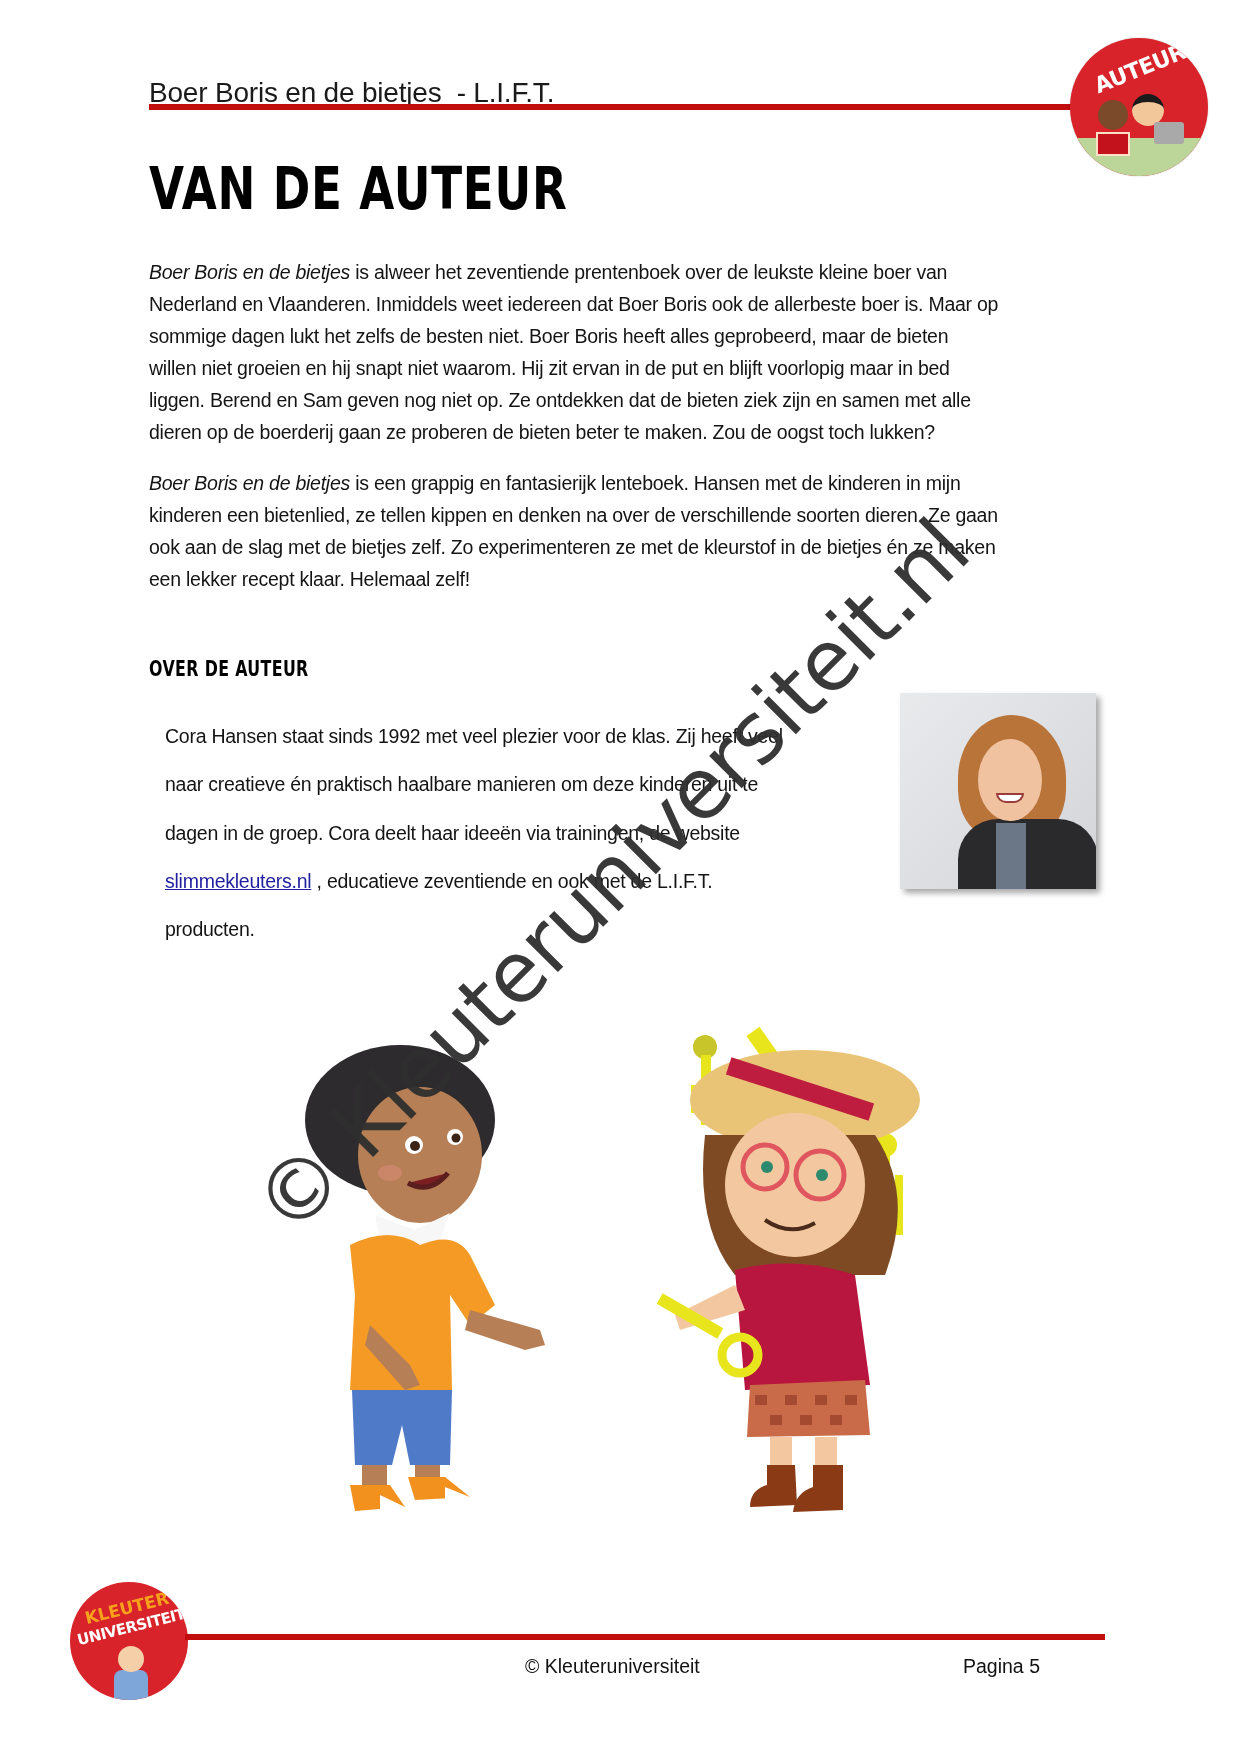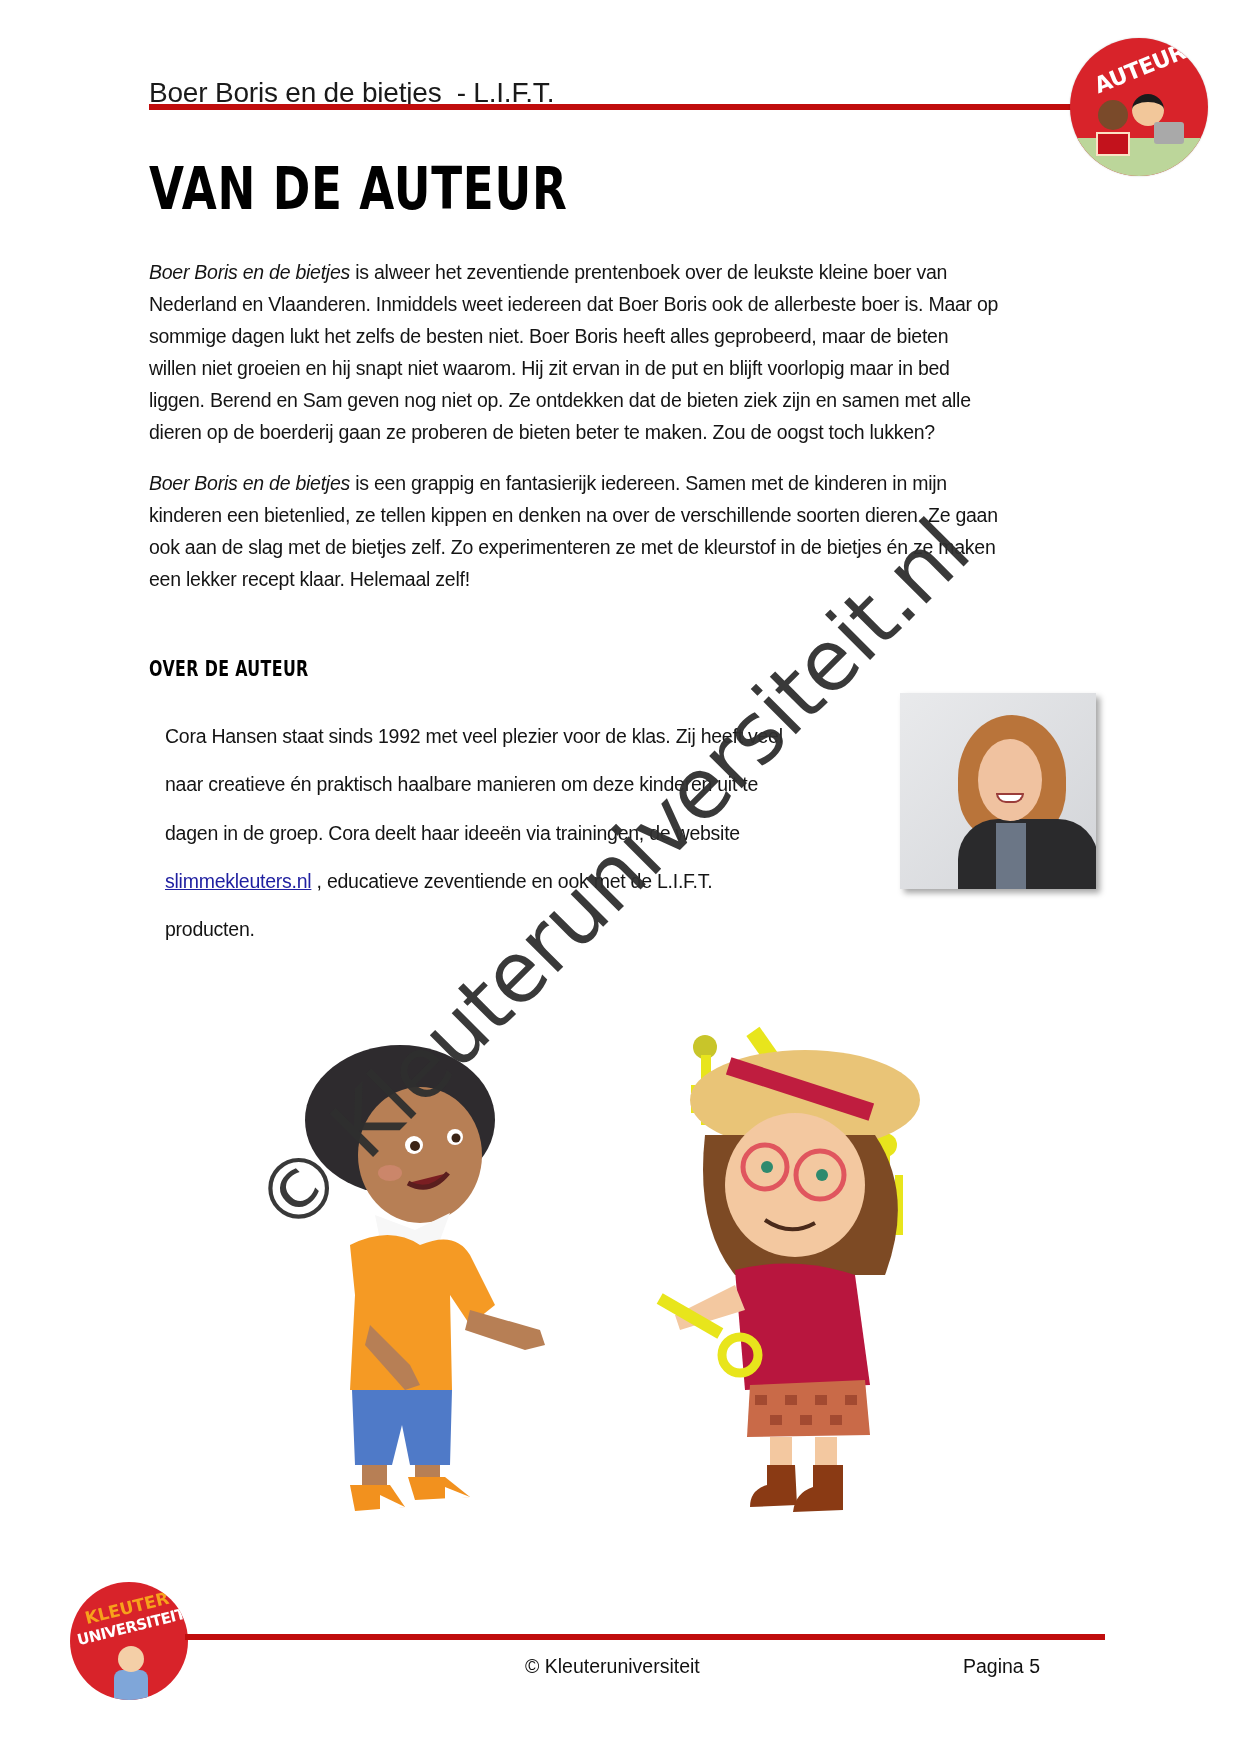--- a/index.html
+++ b/index.html
@@ -82,21 +82,21 @@
 <div class="abs para p1">
   <p><em>Boer Boris en de bietjes</em><span> is alweer het zeventiende prentenboek over de leukste kleine boer van</span></p>
   <p>Nederland en Vlaanderen. Inmiddels weet iedereen dat Boer Boris ook de allerbeste boer is. Maar op</p>
   <p>sommige dagen lukt het zelfs de besten niet. Boer Boris heeft alles geprobeerd, maar de bieten</p>
   <p>willen niet groeien en hij snapt niet waarom. Hij zit ervan in de put en blijft voorlopig maar in bed</p>
   <p>liggen. Berend en Sam geven nog niet op. Ze ontdekken dat de bieten ziek zijn en samen met alle</p>
   <p>dieren op de boerderij gaan ze proberen de bieten beter te maken. Zou de oogst toch lukken?</p>
 </div>
 
 <div class="abs para p2">
-  <p><em>Boer Boris en de bietjes</em><span> is een grappig en fantasierijk iedereen. Samen met de kinderen in mijn</span></p>
+  <p><em>Boer Boris en de bietjes</em><span> is een grappig en fantasierijk lenteboek. Hansen met de kinderen in mijn</span></p>
   <p>kinderen een bietenlied, ze tellen kippen en denken na over de verschillende soorten dieren. Ze gaan</p>
   <p>ook aan de slag met de bietjes zelf. Zo experimenteren ze met de kleurstof in de bietjes én ze maken</p>
   <p>een lekker recept klaar. Helemaal zelf!</p>
 </div>
 
 <h2 class="abs section-heading" style="margin:0">OVER DE AUTEUR</h2>
 
 <div class="abs bio">
   <p>Cora Hansen staat sinds 1992 met veel plezier voor de klas. Zij heeft veel</p>
   <p>naar creatieve én praktisch haalbare manieren om deze kinderen uit te</p>

